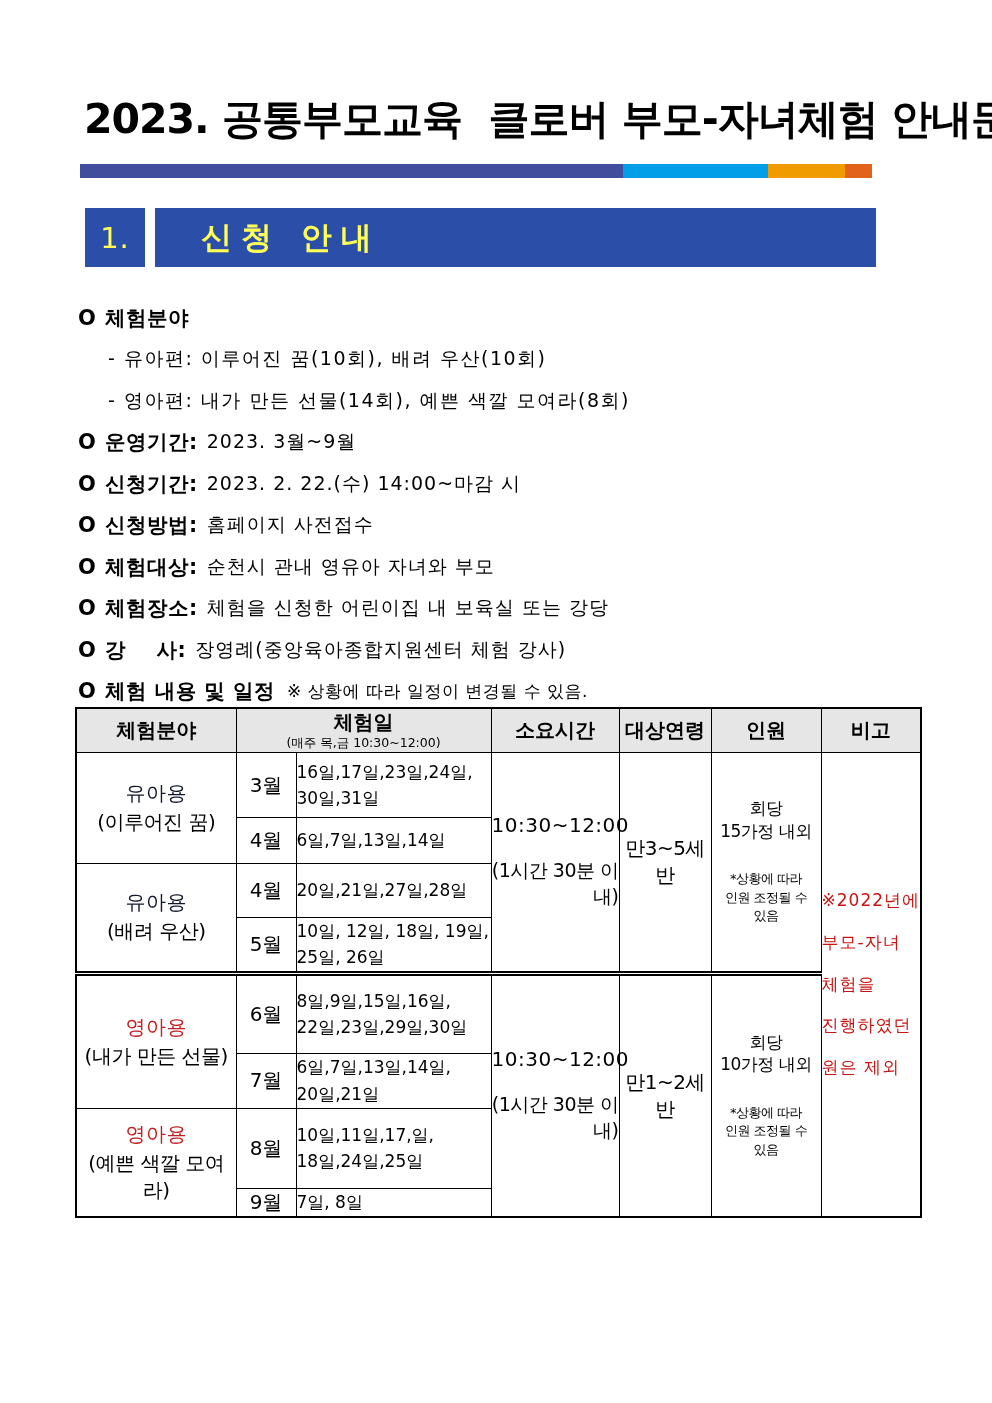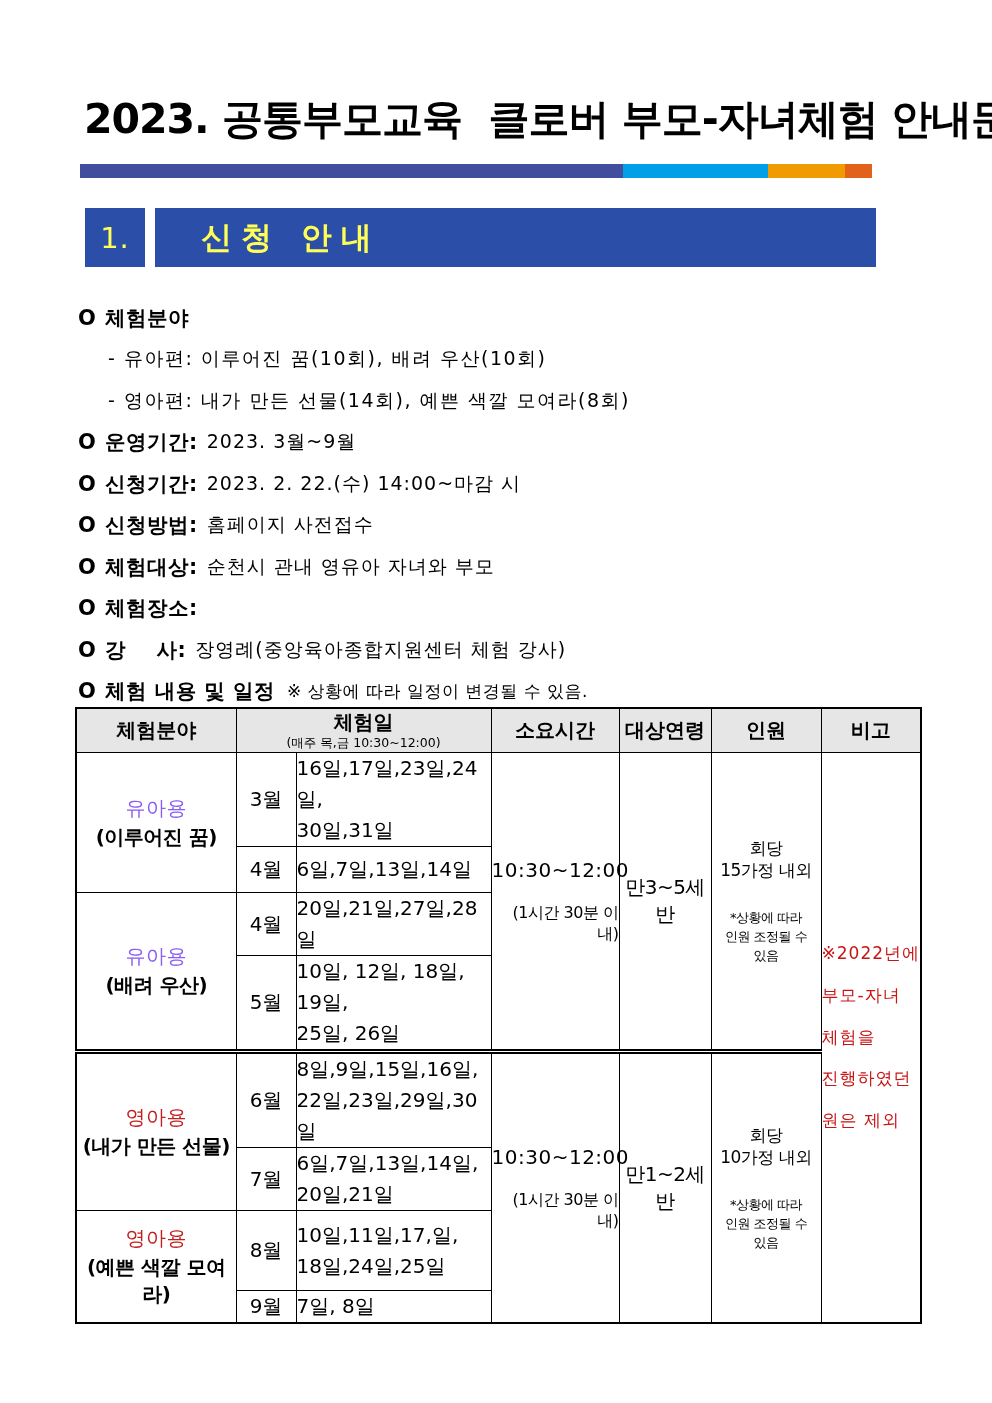--- a/index.html
+++ b/index.html
@@ -47,28 +47,28 @@
   .tablewrap { position:absolute; left:75px; top:707px; }
   table.sched { border-collapse:collapse; table-layout:fixed; width:845px; border:2.5px solid #000; }
   table.sched th, table.sched td { border:1.5px solid #000; padding:0; vertical-align:middle; }
   thead tr { height:43px; }
   thead th { background:#E6E6E6; font-size:20px; font-weight:bold; color:#000; }
   .hsub { font-size:12.5px; font-weight:normal; margin-top:-1px; }
   tr.r-3m {height:65px;} tr.r-4m {height:46px;} tr.r-4m2 {height:54px;} tr.r-5m {height:55px;}
   tr.r-6m {height:80px;} tr.r-7m {height:55px;} tr.r-8m {height:80px;} tr.r-9m {height:26px;}
   td.field { text-align:center; }
   .fname { font-size:20px; letter-spacing:0.5px; }
-  .fname.navy { color:#8b5cf6;font-family:Liberation Serif, serif; }
+  .fname.navy { color:#0f172a;font-family:Liberation Serif, serif; }
   .fname.red { color:#C22020; }
-  .fdesc { font-size:20px; font-weight:bold; color:#000; margin-top:2px; letter-spacing:-0.5px; }
+  .fdesc { font-size:20px; font-weight:normal; color:#000; margin-top:2px; letter-spacing:-0.5px; }
   td.month { text-align:center; font-size:20px; }
-  td.days { text-align:left; padding:3px 9px; font-size:20px; white-space:pre-line; line-height:1.55; letter-spacing:0; }
+  td.days { text-align:left; padding:3px 9px; font-size:17px; white-space:pre-line; line-height:1.55; letter-spacing:0; }
   td.dur { text-align:right; }
   .dmain { font-size:20px; letter-spacing:0.5px; }
-  .dsub { font-size:16px; margin-top:21px; letter-spacing:-0.5px; }
+  .dsub { font-size:19px; margin-top:21px; letter-spacing:-0.5px; }
   td.age { text-align:center; font-size:20px; letter-spacing:-0.5px; }
   td.cap { text-align:center; }
   .cmain { font-size:17px; white-space:pre-line; line-height:1.3; letter-spacing:-0.5px; }
   .cnote { font-size:13px; white-space:pre-line; line-height:1.45; margin-top:28px; letter-spacing:-0.5px; }
   td.bigo { vertical-align:middle; padding-left:7px;border-radius:24px; }
   .bigo-text { color:#C81414; font-size:17px; white-space:pre-line; line-height:2.45; letter-spacing:1px; }
   .dbl { border-bottom:5px double #000 !important; }
 </style>
 </head>
 <body>
@@ -117,20 +117,21 @@
       <span class="bvalue">홈페이지 사전접수</span>
     </div>
     <div class="line">
       <span class="marker">O</span>
       <span class="blabel">체험대상:</span>
       <span class="bvalue">순천시 관내 영유아 자녀와 부모</span>
     </div>
     <div class="line">
       <span class="marker">O</span>
       <span class="blabel">체험장소:</span>
+      <span class="bvalue">체험을 신청한 어린이집 내 보육실 또는 강당</span>
     </div>
     <div class="line">
       <span class="marker">O</span>
       <span class="blabel">강    사:</span>
       <span class="bvalue">장영례(중앙육아종합지원센터 체험 강사)</span>
     </div>
     <div class="line">
       <span class="marker">O</span>
       <span class="blabel">체험 내용 및 일정</span>
       <span class="bvalue note-small">※ 상황에 따라 일정이 변경될 수 있음.</span>

